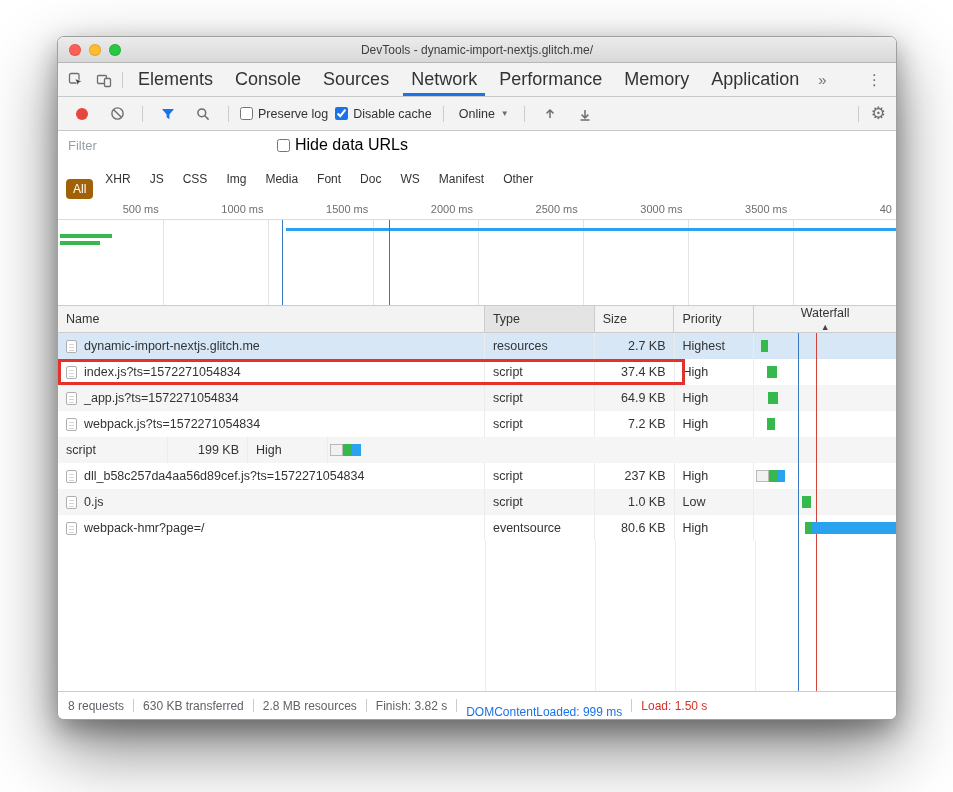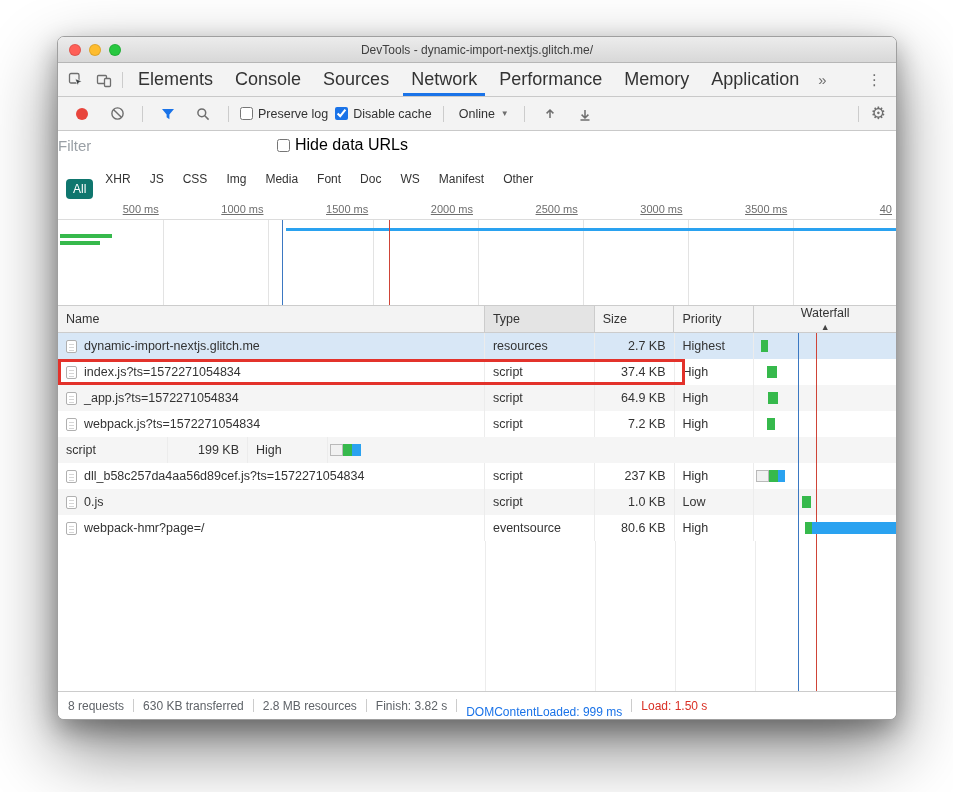--- a/index.html
+++ b/index.html
@@ -34,32 +34,32 @@
   .record-dot { width:12px; height:12px; border-radius:50%; background:#e8453c; }
   .chk { display:flex; align-items:center; gap:5px; }
   input[type=checkbox]{ width:13px; height:13px; accent-color:#1a73e8; }
   .dropdown { display:flex; align-items:center; gap:6px; padding:0 4px; }
   .dropdown .arrow { font-size:8px; color:#6e6e6e; }
   .gear { margin-left:auto; display:flex; align-items:center; gap:8px; }
   .gear .glyph { font-size:17px; color:#6e6e6e; line-height:1; }
 
   
   .filterrow { flex:0 0 28px; display:flex; align-items:center; background:#fff; gap:14px; }
-  .filter-input { border:none; outline:none; background:transparent; width:205px; padding:0 0; font-size:15px; color:#333;
+  .filter-input { border:none; outline:none; background:transparent; width:205px; padding:0 10px; font-size:13px; color:#333;
     font-family:"Liberation Sans","DejaVu Sans",sans-serif; }
   .filter-input::placeholder { color:#9aa0a6; }
 
   
   .pillsrow { flex:0 0 28px; display:flex; align-items:center; gap:5px; padding:0 8px; background:#fff; }
   .pill { font-size:12px; color:#333; padding:3px 7px; border-radius:4px; white-space:nowrap; }
-  .pill.active { background:#0f766e; color:#fff;margin-top:20px; }
+  .pill.active { background:#a16207; color:#fff;margin-top:20px; }
 
   
   .ruler { flex:0 0 20px; display:flex; border-bottom:1px solid #dcdcdc; background:#fff; }
-  .tick { width:105px; text-align:right; padding-right:4px; font-size:11px; color:#6e6e6e; line-height:20px; overflow:hidden;text-decoration:underline; }
+  .tick { width:105px; text-align:right; padding-right:4px; font-size:11px; color:#6e6e6e; line-height:20px; overflow:hidden; }
   .overview { flex:0 0 86px; position:relative; background:#fff; border-bottom:1px solid #ccc; }
   .gridline { position:absolute; top:0; bottom:0; width:1px; background:#e3e3e3; }
   .ov-bar { position:absolute; }
   .ov-bar.green { background:#36b94c; }
   .ov-bar.blue  { background:#2aa2f0; }
   .vline { position:absolute; top:0; bottom:0; width:1px; }
   .vline.dcl { background:#3b78c2; }
   .vline.load { background:#cf4437; }
 
   

